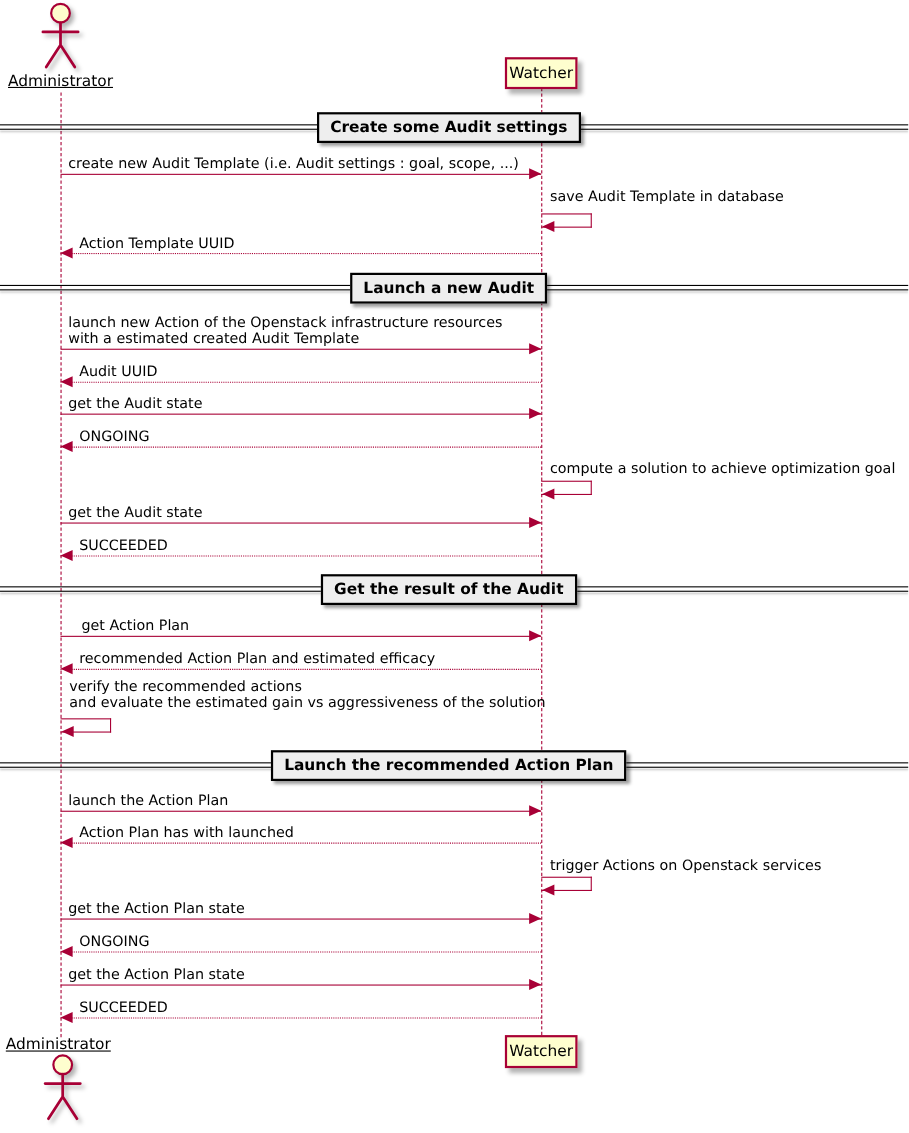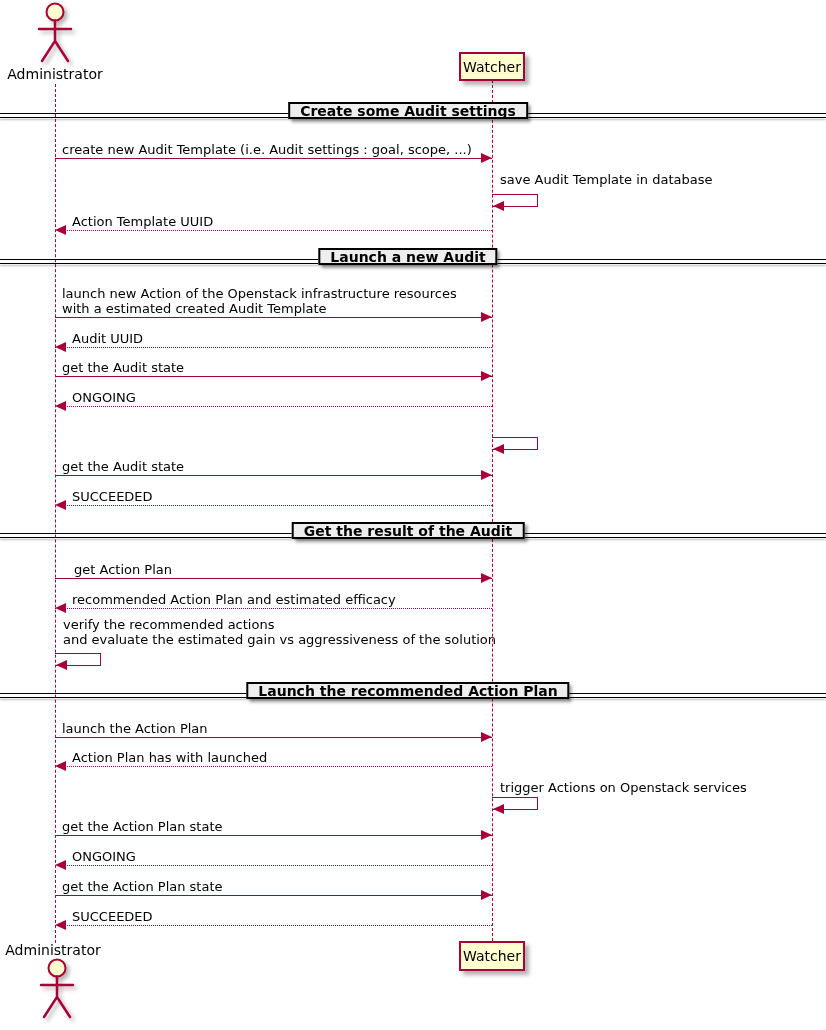--- a/index.html
+++ b/index.html
@@ -9,27 +9,27 @@
     font-family:"DejaVu Sans", sans-serif; font-size:13px;
   }
   .lifeline { position:absolute; width:0; border-left:1px dashed var(--arrow,#A80036); }
   .participant-box {
     position:absolute; box-sizing:border-box;
     background:var(--pfill,#FEFECE); border:2px solid var(--pborder,#A80036);
     box-shadow:4px 4px 4px rgba(0,0,0,0.3);
     display:flex; align-items:center; justify-content:center;
     font-size:14px; white-space:nowrap;
   }
-  .actor-label { position:absolute; transform:translateX(-50%); font-size:14px; white-space:nowrap; }
+  .actor-label { position:absolute; transform:translateX(-50%); font-size:14px; white-space:nowrap;text-decoration:underline; }
   .actor-figure { position:absolute; }
   .actor-figure svg { filter:drop-shadow(3px 3px 2px rgba(0,0,0,0.3)); }
   .divider-line { position:absolute; left:0; width:826px; height:0; border-top:1px solid var(--dborder,#000); }
   .divider-line.shadowed { box-shadow:0 2px 2px rgba(0,0,0,0.35); }
   .divider-box {
-    position:absolute; transform:translateX(-50%); box-sizing:border-box; height:17px;
+    position:absolute; transform:translateX(-50%); box-sizing:border-box; height:28px;
     background:var(--dfill,#EEEEEE); border:2px solid var(--dborder,#000000);
     box-shadow:3px 3px 3px rgba(0,0,0,0.4);
     font-weight:bold; font-size:14px; padding:0 10px; white-space:nowrap;
     display:flex; align-items:center;
   }
   .msg-line { position:absolute; height:0; }
   .msg-line.solid  { border-top:1px solid var(--arrow,#A80036); }
   .msg-line.return { border-top:1px dotted var(--arrow,#A80036); }
   .arrow-head { position:absolute; width:0; height:0; border-top:5px solid transparent; border-bottom:5px solid transparent; }
   .arrow-head.right { border-left:11px solid var(--arrow,#A80036); }
@@ -82,20 +82,21 @@
     <div class="arrow-head right" style="left: 481px; top: 312px;"></div>
     <div class="msg-label" style="left: 72px; top: 331px;">Audit UUID</div>
     <div class="msg-line return" style="left: 55px; top: 347px; width: 437px;"></div>
     <div class="arrow-head left" style="left: 55px; top: 342px;"></div>
     <div class="msg-label" style="left: 62px; top: 360px;">get the Audit state</div>
     <div class="msg-line solid" style="left: 55px; top: 376px; width: 437px;"></div>
     <div class="arrow-head right" style="left: 481px; top: 371px;"></div>
     <div class="msg-label" style="left: 72px; top: 390px;">ONGOING</div>
     <div class="msg-line return" style="left: 55px; top: 406px; width: 437px;"></div>
     <div class="arrow-head left" style="left: 55px; top: 401px;"></div>
+    <div class="msg-label" style="left: 500px; top: 419px;">compute a solution to achieve optimization goal</div>
     <div class="self-loop" style="left: 492px; top: 437px; height: 11px;"></div>
     <div class="arrow-head left" style="left: 493px; top: 444px;"></div>
     <div class="msg-label" style="left: 62px; top: 459px;">get the Audit state</div>
     <div class="msg-line solid" style="left: 55px; top: 475px; width: 437px;"></div>
     <div class="arrow-head right" style="left: 481px; top: 470px;"></div>
     <div class="msg-label" style="left: 72px; top: 489px;">SUCCEEDED</div>
     <div class="msg-line return" style="left: 55px; top: 505px; width: 437px;"></div>
     <div class="arrow-head left" style="left: 55px; top: 500px;"></div>
     <div class="msg-label" style="left: 54px; top: 562px; margin-left: 20px;">get Action Plan</div>
     <div class="msg-line solid" style="left: 55px; top: 578px; width: 437px;"></div>

